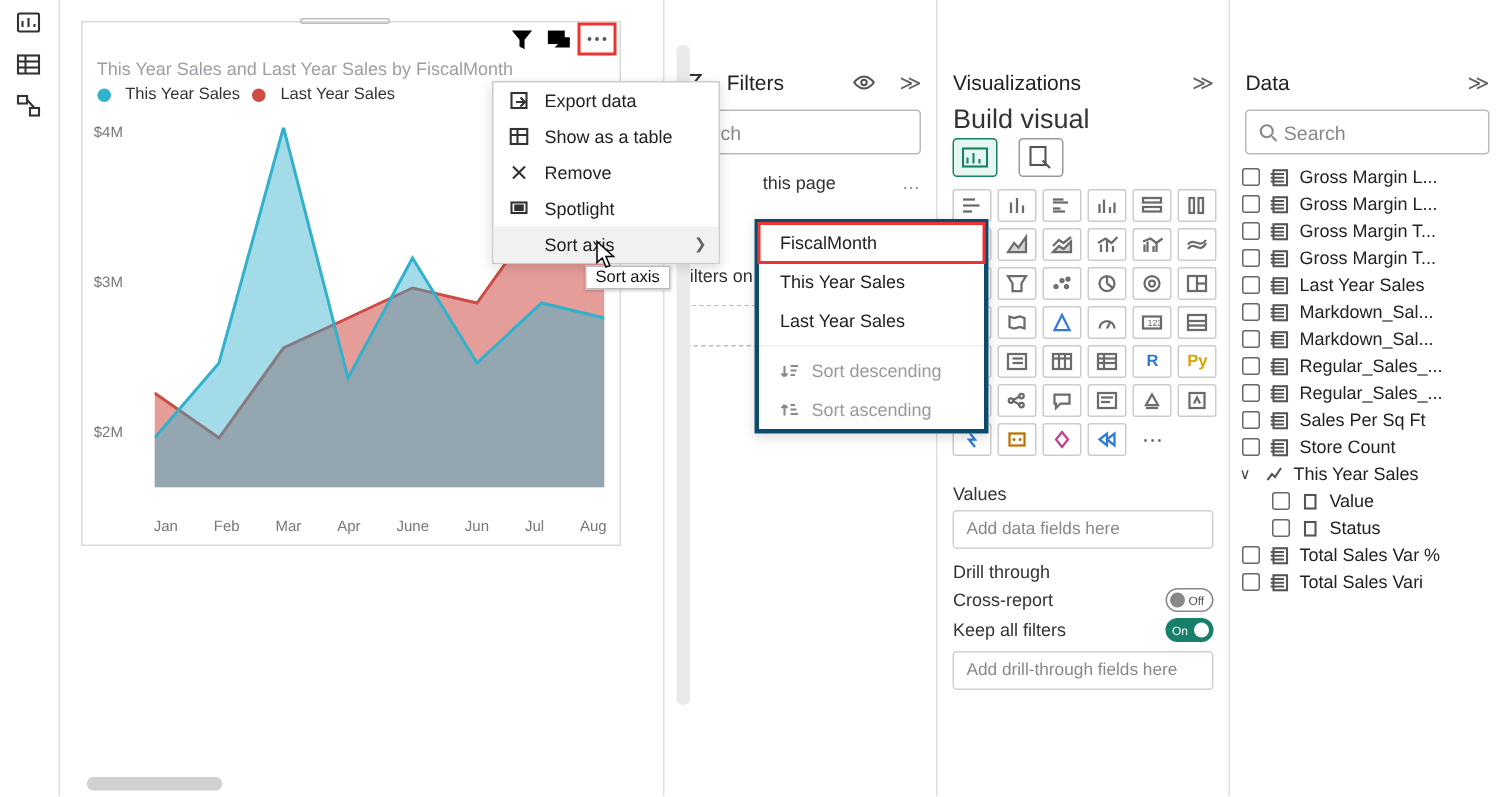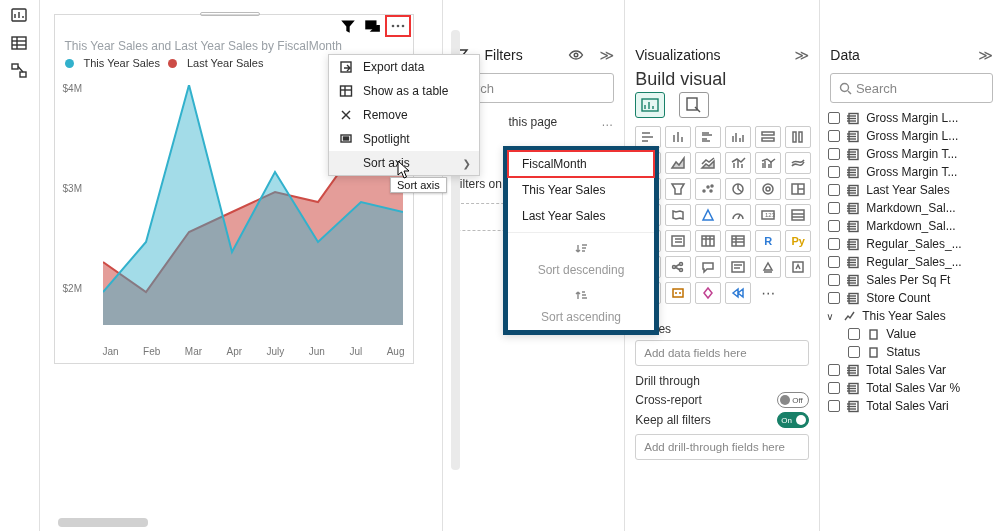--- a/index.html
+++ b/index.html
@@ -31,23 +31,23 @@
 
   .context-menu { position:absolute; left:328px; top:54px; width:152px; background:#fff; border:1px solid #ccc; box-shadow:0 2px 8px rgba(0,0,0,0.15); z-index:30; }
   .context-menu .mi { display:flex; align-items:center; gap:10px; padding:5px 10px; font-size:12px; color:#222; cursor:pointer;}
   .context-menu .mi.sel { background:#f1f1f1; }
   .context-menu .mi svg { width:14px; height:14px; stroke:#333; fill:none; stroke-width:1.4;}
   .context-menu .chev { position:absolute; right:8px; color:#666; font-size:10px;}
   .tooltip { position:absolute; left:390px; top:177px; background:#fff; border:1px solid #bbb; padding:1px 6px; font-size:11px; z-index:31; box-shadow:0 1px 2px rgba(0,0,0,.2);}
   .cursor-ptr { position:absolute; left:397px; top:160px; z-index:40; pointer-events:none;}
   .cursor-ptr svg{ width:17px; height:20px;}
 
-  .sub-menu { position:absolute; left:503px; top:146px; width:156px; background:#fff; border:5px solid #0c4a6e; box-shadow:0 2px 8px rgba(0,0,0,0.15); z-index:29;}
+  .sub-menu { position:absolute; left:503px; top:146px; width:156px; background:#fff; border:3px solid #0c4a6e; box-shadow:0 2px 8px rgba(0,0,0,0.15); z-index:29;}
   .sub-menu .mi { padding:6px 14px; font-size:12px; color:#222; cursor:pointer; display:flex; align-items:center; gap:8px;}
-  .sub-menu .mi.disabled { color:#999; cursor:default;flex-direction:column;}
+  .sub-menu .mi.disabled { color:#999; cursor:default;}
   .sub-menu .mi.highlight { outline:2px solid #e33; outline-offset:-1px;}
   .sub-menu .sep { height:1px; background:#eee; margin:3px 0;}
   .sub-menu svg{ width:13px; height:13px; stroke:#888; fill:none; stroke-width:1.4;}
 
   .pane { border-left:1px solid #e0e0e0; display:flex; flex-direction:column; }
   .pane-header { display:flex; align-items:center; padding:6px 10px; font-size:14px; color:#222; gap:16px;margin-top:41px;}
   .pane-header .ttl { flex:1; }
   .pane-header .ico { width:16px; height:16px; cursor:pointer; display:flex; align-items:center; justify-content:center; color:#555;}
   .pane-header .chev-coll{ font-size:14px; color:#666;}
 
@@ -166,21 +166,21 @@
           <path d="M0,177 L43,207 L86,147 L129,127 L172,107 L215,117 L258,57 L300,27" stroke="#cd4c46" fill="none" stroke-width="2"></path>
 
           <path d="M0,207 L43,157 L86,0 L129,167 L172,87 L215,157 L258,117 L300,127 L300,240 L0,240 Z" fill="#32b1cc" fill-opacity="0.45"></path>
           <path d="M0,207 L43,157 L86,0 L129,167 L172,87 L215,157 L258,117 L300,127" stroke="#32b1cc" fill="none" stroke-width="2"></path>
         </svg>
         <div class="xlabels">
           <span>Jan</span>
             <span>Feb</span>
             <span>Mar</span>
             <span>Apr</span>
-            <span>July</span>
+            <span>June</span>
             <span>Jun</span>
             <span>Jul</span>
             <span>Aug</span>
         </div>
       </div>
     </div>
     <div class="vscroll"></div>
     <div class="hscroll"></div>
   </div>
 
@@ -766,32 +766,20 @@
         <div class="data-row ">
           <span class="cb"></span>
           <span class="type-ico">
             <svg viewBox="0 0 13 13">
               <rect x="2" y="1.5" width="9" height="10"></rect>
               <line x="4" y1="4" x2="9" y2="4"></line>
               <line x="4" y1="6.5" x2="9" y2="6.5"></line>
               <line x="4" y1="9" x2="9" y2="9"></line>
             </svg>
           </span>
-          <span>Total Sales Var</span>
-        </div>
-        <div class="data-row ">
-          <span class="cb"></span>
-          <span class="type-ico">
-            <svg viewBox="0 0 13 13">
-              <rect x="2" y="1.5" width="9" height="10"></rect>
-              <line x="4" y1="4" x2="9" y2="4"></line>
-              <line x="4" y1="6.5" x2="9" y2="6.5"></line>
-              <line x="4" y1="9" x2="9" y2="9"></line>
-            </svg>
-          </span>
           <span>Total Sales Var %</span>
         </div>
         <div class="data-row ">
           <span class="cb"></span>
           <span class="type-ico">
             <svg viewBox="0 0 13 13">
               <rect x="2" y="1.5" width="9" height="10"></rect>
               <line x="4" y1="4" x2="9" y2="4"></line>
               <line x="4" y1="6.5" x2="9" y2="6.5"></line>
               <line x="4" y1="9" x2="9" y2="9"></line>

